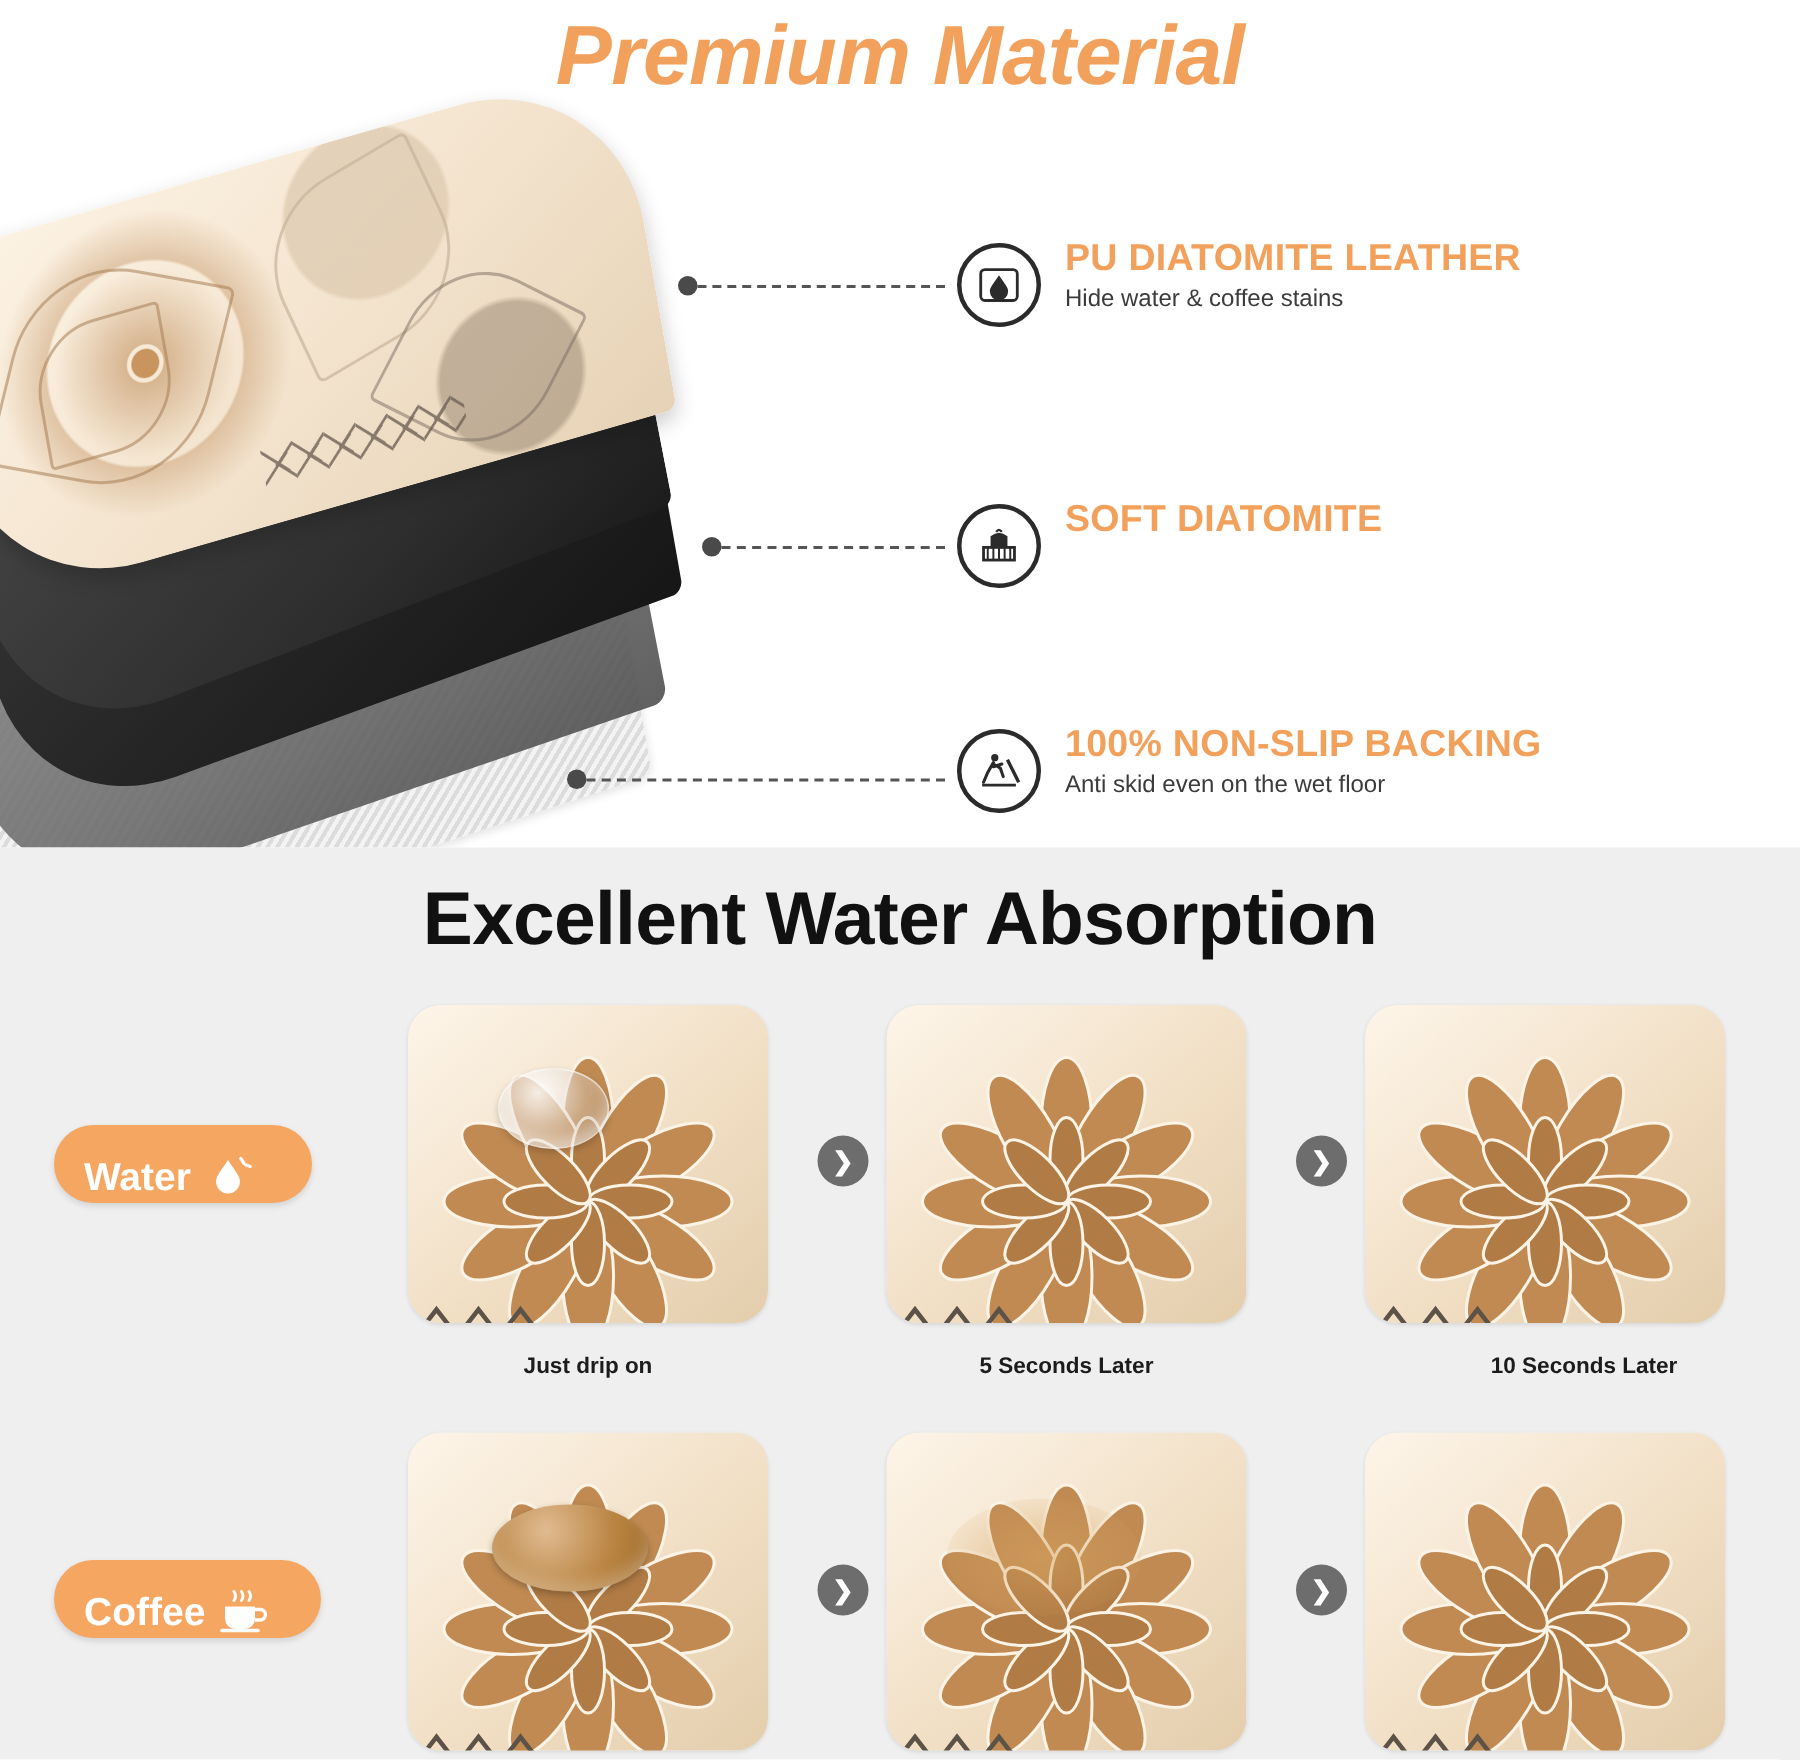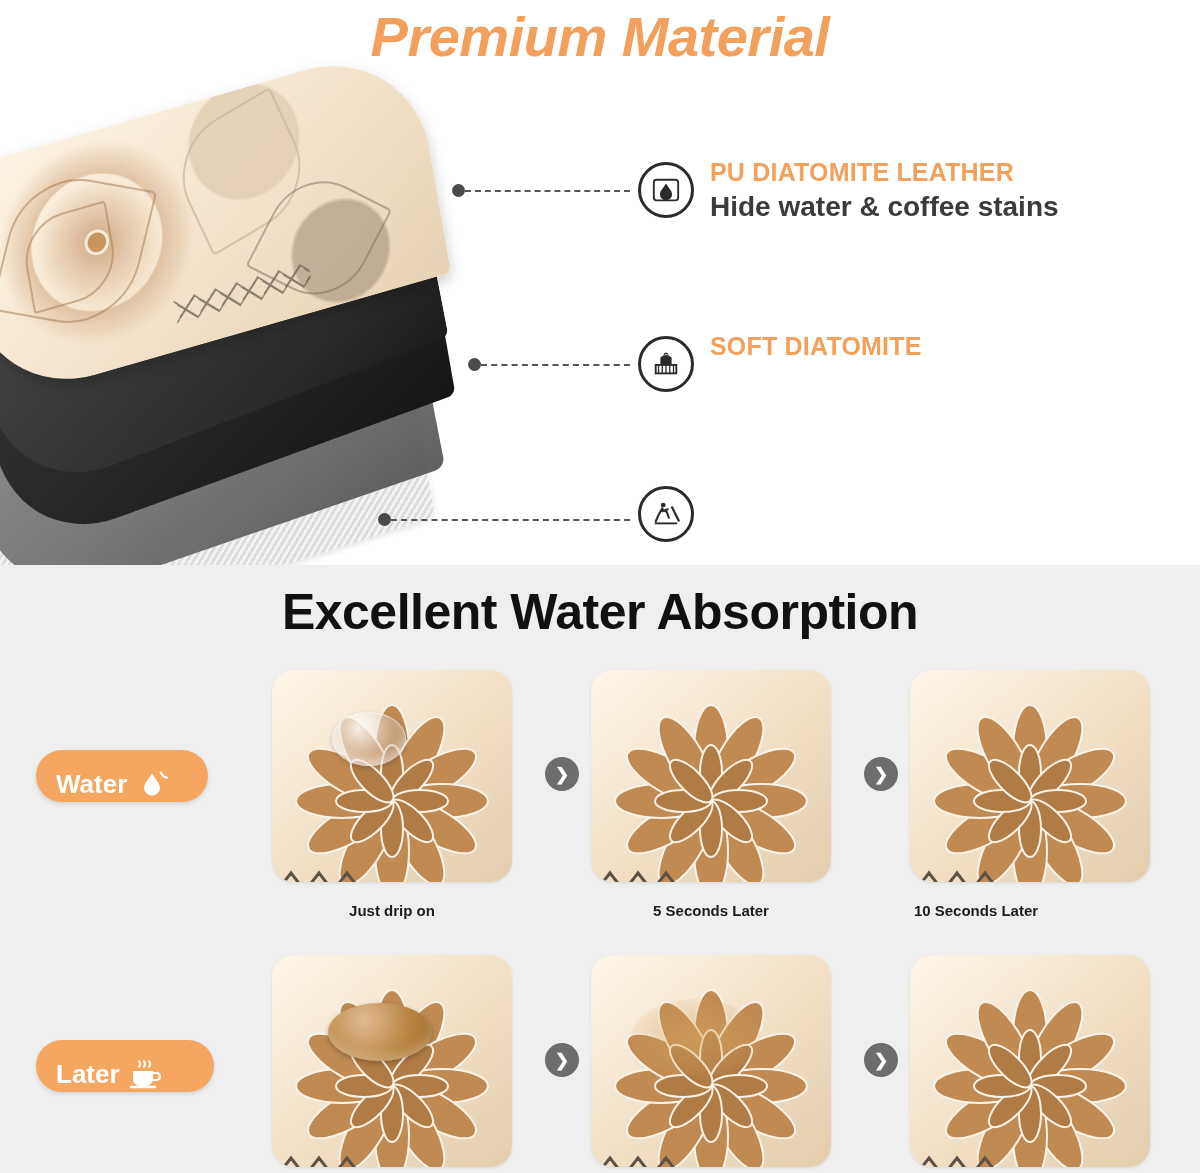--- a/index.html
+++ b/index.html
@@ -93,21 +93,21 @@
     border: 3px solid #2b2b2b;
     display: flex; align-items: center; justify-content: center;
     background: #fff;
   }
   .callout-text { position: absolute; left: 72px; top: -4px; }
   .callout-title {
     font-size: 25px; font-weight: bold; color: #F2A15C; letter-spacing: .2px;
     white-space: nowrap;
   }
   .callout-sub {
-    font-size: 28px; color: #3b3b3b; margin-top: 4px; white-space: nowrap; font-weight: bold;
+    font-size: 16px; color: #3b3b3b; margin-top: 4px; white-space: nowrap;
   }
   .lead-line {
     position: absolute; height: 0;
     border-top: 2px dashed #555;
   }
   .lead-dot {
     position: absolute; width: 13px; height: 13px; border-radius: 50%;
     background: #4a4a4a;
   }
 
@@ -238,20 +238,22 @@
     <div class="callout" style="left:638px;top:486px;">
       <div class="callout-icon">
         <svg width="30" height="30" viewBox="0 0 32 32" aria-hidden="true">
           <circle cx="13" cy="6.5" r="2.6" fill="#2b2b2b"></circle>
           <path d="M12 10 L8 17 L5 24 M12 11 L17 14 L19 20 M12 13 L18 11" stroke="#2b2b2b" stroke-width="2.2" fill="none" stroke-linecap="round"></path>
           <path d="M4 26 L28 26" stroke="#2b2b2b" stroke-width="2"></path>
           <path d="M22 8 L30 24" stroke="#2b2b2b" stroke-width="2.4"></path>
         </svg>
       </div>
       <div class="callout-text">
+        <div class="callout-title">100% NON-SLIP BACKING</div>
+        <div class="callout-sub">Anti skid even on the wet floor</div>
       </div>
     </div>
   </div>
 
   <div class="bottom-section">
 
     <div class="bottom-title">Excellent Water Absorption</div>
 
     <div class="badge" style="left:36px;top:185px;width:172px;">
       <span class="badge-label">Water</span>
@@ -360,24 +362,24 @@
             <ellipse cx="110" cy="82" rx="11" ry="28" transform="rotate(225 110 110)"></ellipse>
             <ellipse cx="110" cy="82" rx="11" ry="28" transform="rotate(270 110 110)"></ellipse>
             <ellipse cx="110" cy="82" rx="11" ry="28" transform="rotate(315 110 110)"></ellipse>
           </g>
         </g>
         <g stroke="#5d5247" stroke-width="3" fill="none">
           <path d="M-5 200 l14 -18 l14 18 l14 -18 l14 18 l14 -18 l14 18"></path>
         </g>
       </svg>
     </div>
-    <div class="thumb-caption" style="left:856px;top:337px;">10 Seconds  Later</div>
+    <div class="thumb-caption" style="left:936px;top:337px;">10 Seconds  Later</div>
 
     <div class="badge" style="left:36px;top:475px;width:178px;">
-      <span class="badge-label">Later</span>
+      <span class="badge-label">Coffee</span>
       <span class="badge-icon">
         <svg width="36" height="34" viewBox="0 0 36 32" aria-hidden="true">
           <path d="M5 13 h20 v8 a7 7 0 0 1 -7 7 h-6 a7 7 0 0 1 -7 -7 z" fill="#fff"></path>
           <path d="M25 15 h3.5 a3.5 3.5 0 0 1 0 7 H25" fill="none" stroke="#fff" stroke-width="2.2"></path>
           <path d="M3 29 h24" stroke="#fff" stroke-width="2.4" stroke-linecap="round"></path>
           <path d="M11 9 q2-3 0-6 M16 9 q2-3 0-6 M21 9 q2-3 0-6" fill="none" stroke="#fff" stroke-width="2" stroke-linecap="round"></path>
         </svg>
       </span>
     </div>
 

